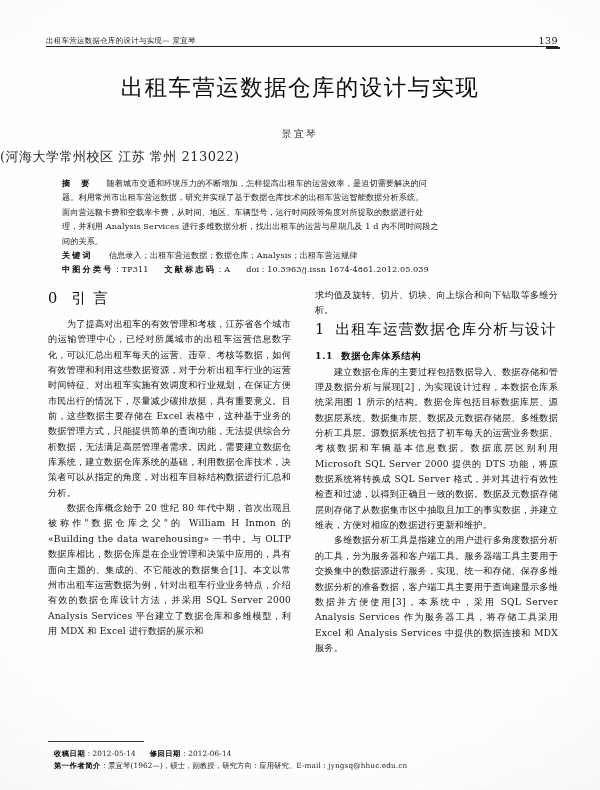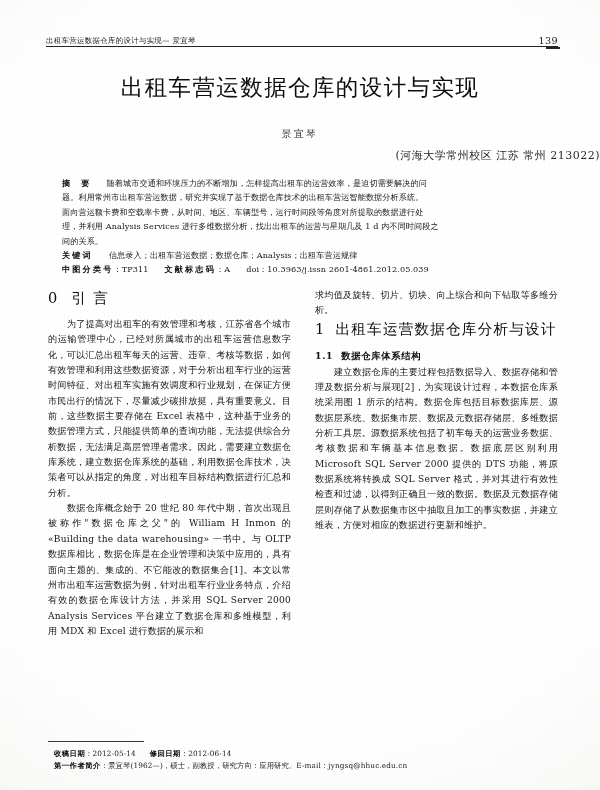--- a/index.html
+++ b/index.html
@@ -99,22 +99,22 @@
     text-align: center;
     font-size: 9.6px;
     letter-spacing: 2.6px;
     color: #2c2c2a;
   }
   .affiliation {
     position: absolute;
     left: 0;
     right: 0;
     top: 148px;
-    text-align: right;
-    font-size: 11px;
+    text-align: left;
+    font-size: 13px;
     letter-spacing: .5px;
     color: #2e2e2c;
   }
 
   
   .abs-block {
     position: absolute;
     left: 62px;
     right: 48px;
     top: 176px;
@@ -237,36 +237,37 @@
 
     <div class="abs-block">
       <div class="abs-line"><span class="lbl">摘</span><span class="lbl-sp"></span><span class="lbl">要</span><span class="indent"></span><span>随着城市交通和环境压力的不断增加，怎样提高出租车的运营效率，是迫切需要解决的问</span></div>
       <div class="abs-line">题。利用常州市出租车营运数据，研究并实现了基于数据仓库技术的出租车营运智能数据分析系统。</div>
       <div class="abs-line">面向营运额卡费和空载率卡费，从时间、地区、车辆型号，运行时间段等角度对所提取的数据进行处</div>
       <div class="abs-line">理，并利用 Analysis Services 进行多维数据分析，找出出租车的运营与星期几及 1 d 内不同时间段之</div>
       <div class="abs-line">间的关系。</div>
 
       <div class="kw-line"><span class="lbl">关键词</span><span class="gap-lg"></span><span>信息录入；出租车营运数据；数据仓库；Analysis；出租车营运规律</span></div>
 
-      <div class="clc-line"><span class="lbl">中图分类号</span><span>：</span><span class="roman">TP311</span><span class="gap-lg"></span><span class="lbl">文献标志码</span><span>：</span><span class="roman">A</span><span class="gap-lg"></span><span class="roman">doi</span><span class="roman">：</span><span class="roman">10.3963/j.issn 2601-4861.2012.05.039</span></div>
+      <div class="clc-line"><span class="lbl">中图分类号</span><span>：</span><span class="roman">TP311</span><span class="gap-lg"></span><span class="lbl">文献标志码</span><span>：</span><span class="roman">A</span><span class="gap-lg"></span><span class="roman">doi</span><span class="roman">：</span><span class="roman">10.3963/j.issn 1674-4861.2012.05.039</span></div>
     </div>
 
     <div class="columns">
 
       <div class="col">
         <div class="sec-h1"><span class="num">0</span><span>引  言</span></div>
         <p class="body">为了提高对出租车的有效管理和考核，江苏省各个城市的运输管理中心，已经对所属城市的出租车运营信息数字化，可以汇总出租车每天的运营、违章、考核等数据，如何有效管理和利用这些数据资源，对于分析出租车行业的运营时间特征、对出租车实施有效调度和行业规划，在保证方便市民出行的情况下，尽量减少碳排放挺，具有重要意义。目前，这些数据主要存储在 Excel 表格中，这种基于业务的数据管理方式，只能提供简单的查询功能，无法提供综合分析数据，无法满足高层管理者需求。因此，需要建立数据仓库系统，建立数据仓库系统的基础，利用数据仓库技术，决策者可以从指定的角度，对出租车目标结构数据进行汇总和分析。</p>
         <p class="body">数据仓库概念始于 20 世纪 80 年代中期，首次出现且被称作"数据仓库之父"的 William H Inmon 的 «Building the data warehousing» 一书中。与 OLTP 数据库相比，数据仓库是在企业管理和决策中应用的，具有面向主题的、集成的、不它能改的数据集合[1]。本文以常州市出租车运营数据为例，针对出租车行业业务特点，介绍有效的数据仓库设计方法，并采用 SQL Server 2000 Analysis Services 平台建立了数据仓库和多维模型，利用 MDX 和 Excel 进行数据的展示和</p>
       </div>
 
       <div class="col">
         <p class="body noindent">求均值及旋转、切片、切块、向上综合和向下钻取等多维分析。</p>
         <div class="sec-h1 compact"><span class="num">1</span><span>出租车运营数据仓库分析与设计</span></div>
         <div class="sec-h2"><span class="num">1.1</span><span>数据仓库体系结构</span></div>
         <p class="body">建立数据仓库的主要过程包括数据导入、数据存储和管理及数据分析与展现[2]，为实现设计过程，本数据仓库系统采用图 1 所示的结构。数据仓库包括目标数据库层、源数据层系统、数据集市层、数据及元数据存储层、多维数据分析工具层。源数据系统包括了初车每天的运营业务数据、考核数据和车辆基本信息数据。数据底层区别利用 Microsoft SQL Server 2000 提供的 DTS 功能，将原数据系统将转换成 SQL Server 格式，并对其进行有效性检查和过滤，以得到正确且一致的数据。数据及元数据存储层则存储了从数据集市区中抽取且加工的事实数据，并建立维表，方便对相应的数据进行更新和维护。</p>
+        <p class="body">多维数据分析工具是指建立的用户进行多角度数据分析的工具，分为服务器和客户端工具。服务器端工具主要用于交换集中的数据源进行服务，实现、统一和存储、保存多维数据分析的准备数据，客户端工具主要用于查询建显示多维数据并方便使用[3]，本系统中，采用 SQL Server Analysis Services 作为服务器工具，将存储工具采用 Excel 和 Analysis Services 中提供的数据连接和 MDX 服务。</p>
       </div>
 
     </div>
 
     <div class="foot-rule"></div>
     <div class="footnotes">
       <div class="foot-line"><span class="lbl2">收稿日期</span><span>：</span><span class="roman">2012-05-14</span><span class="foot-gap"></span><span class="lbl2">修回日期</span><span>：</span><span class="roman">2012-06-14</span></div>
       <div class="foot-line"><span class="lbl2">第一作者简介</span><span>：</span><span>景宜琴(1962—)，硕士，副教授，研究方向：应用研究。E-mail：jyngsq@hhuc.edu.cn</span></div>
     </div>
 

